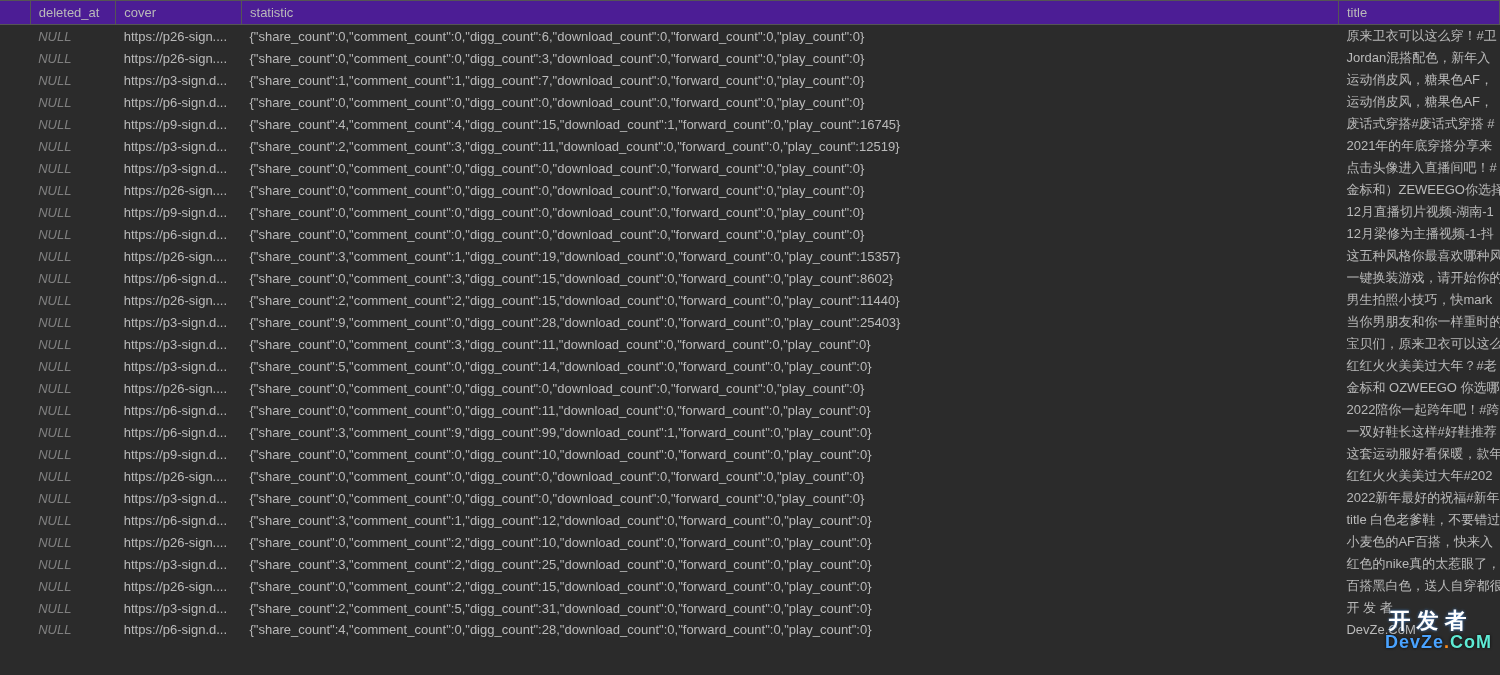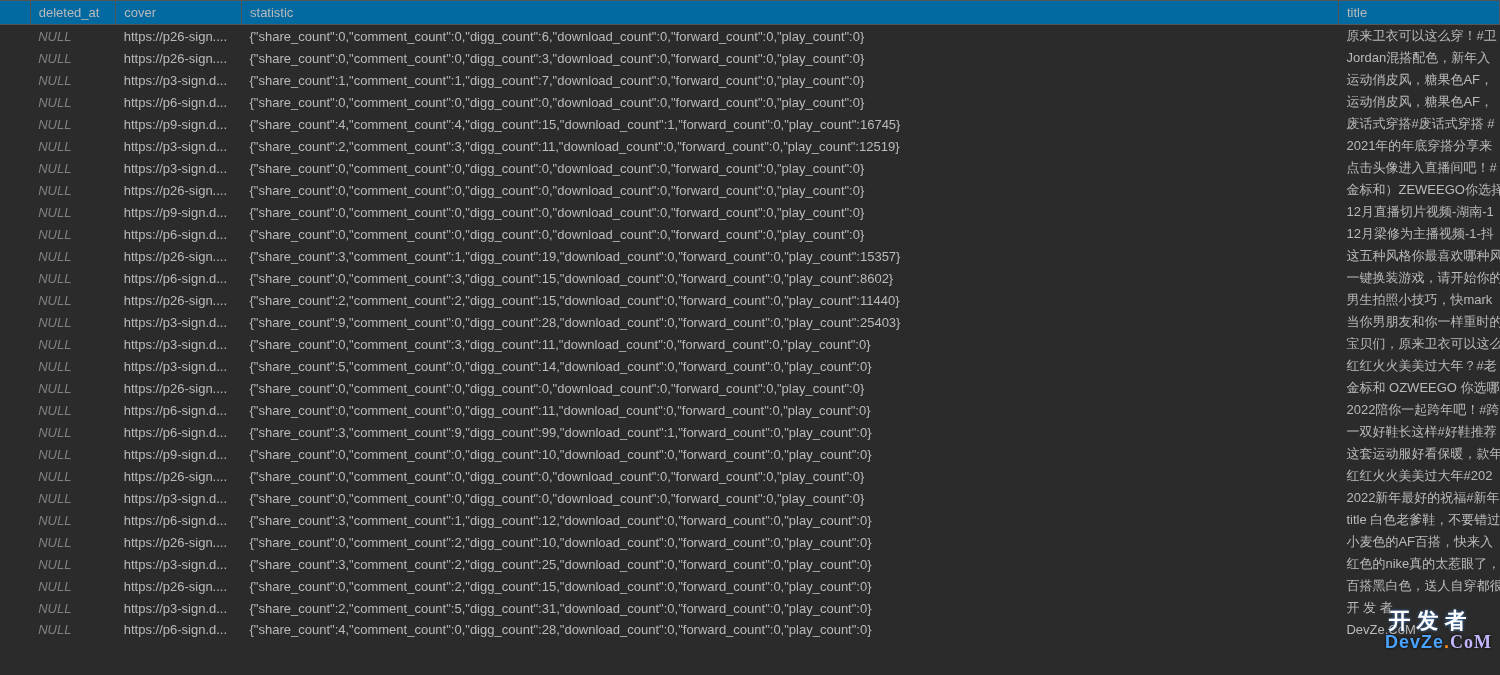--- a/index.html
+++ b/index.html
@@ -24,21 +24,21 @@
       border-bottom: 1px solid #555;
     }
     .header-row th {
       text-align: left;
       padding: 4px 8px;
       font-weight: normal;
       color: #bababa;
       border-right: 1px solid #555;
       white-space: nowrap;
       overflow: hidden;
-      background: #0369a1;
+      background: #4c1d95;
       font-size: 13px;
     }
     .col-left { width: 30px; }
     .col-deleted { width: 85px; }
     .col-cover { width: 125px; }
     .col-statistic { width: 1090px; }
     .col-title { width: 160px; }
     tbody tr {
       height: 21.2px;
     }
@@ -71,21 +71,21 @@
       text-shadow: 0 0 3px rgba(80,160,255,0.8), 0 0 1px #000;
     }
     .watermark .line2 {
       font-size: 18px;
       font-weight: bold;
       letter-spacing: 1px;
     }
     .watermark .dev { color: #4aa3ff; text-shadow: 0 0 3px rgba(0,0,0,0.9); margin-left: 16px; }
     .watermark .ze { color: #4aa3ff; text-shadow: 0 0 3px rgba(0,0,0,0.9); margin-top: 20px; }
     .watermark .dot { color: #ff8c1a; }
-    .watermark .com { color: #c4b5fd; text-shadow: 0 0 3px rgba(0,0,0,0.9); font-family: Liberation Serif, serif; }
+    .watermark .com { color: #5eead4; text-shadow: 0 0 3px rgba(0,0,0,0.9); }
     .left-gutter {
       width: 30px;
       color: #888;
       text-align: right;
       padding-right: 4px;
     }
   </style>
 </head>
 <body>
 

